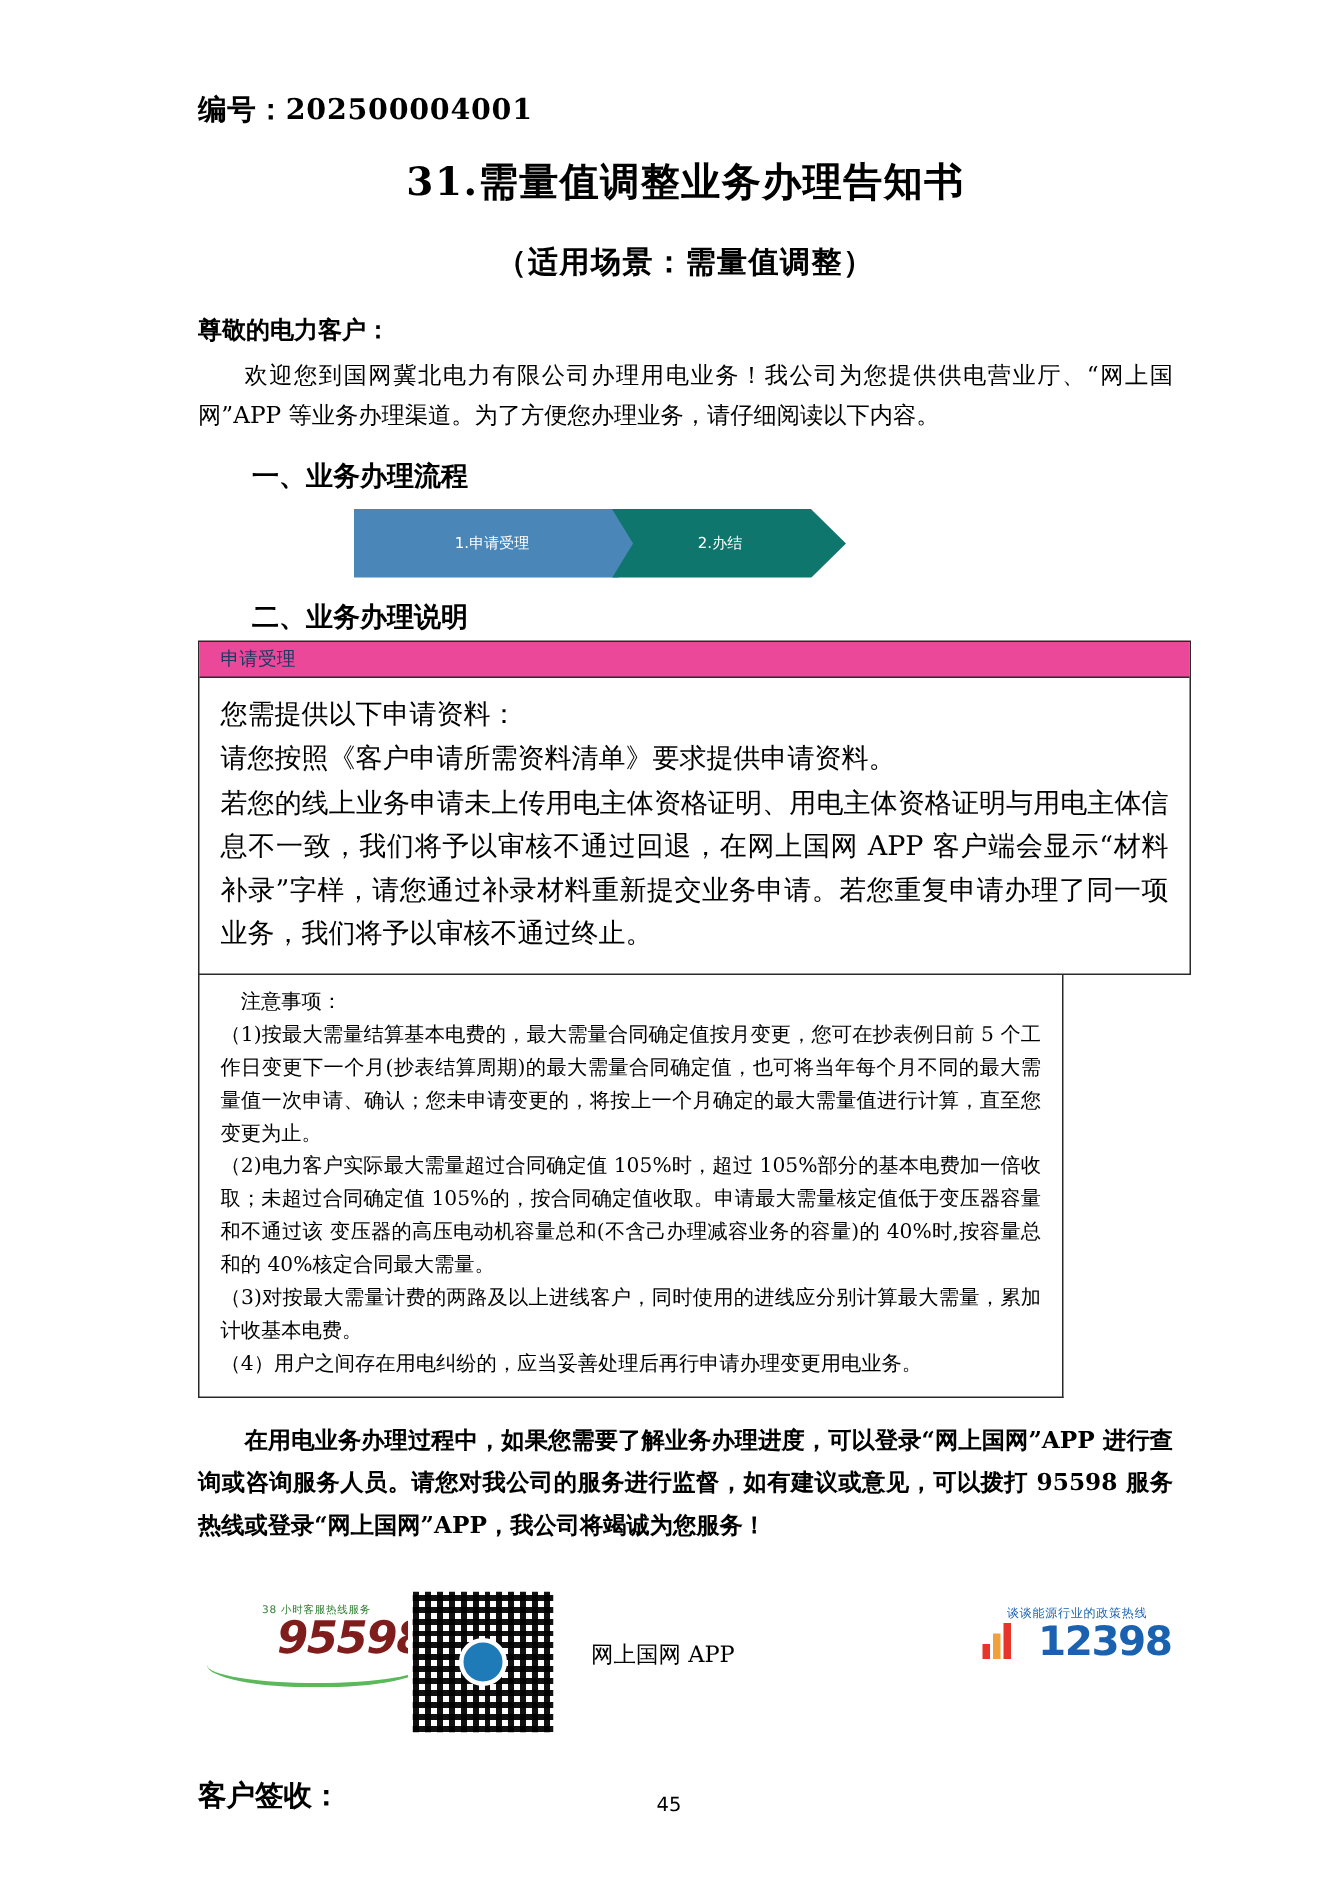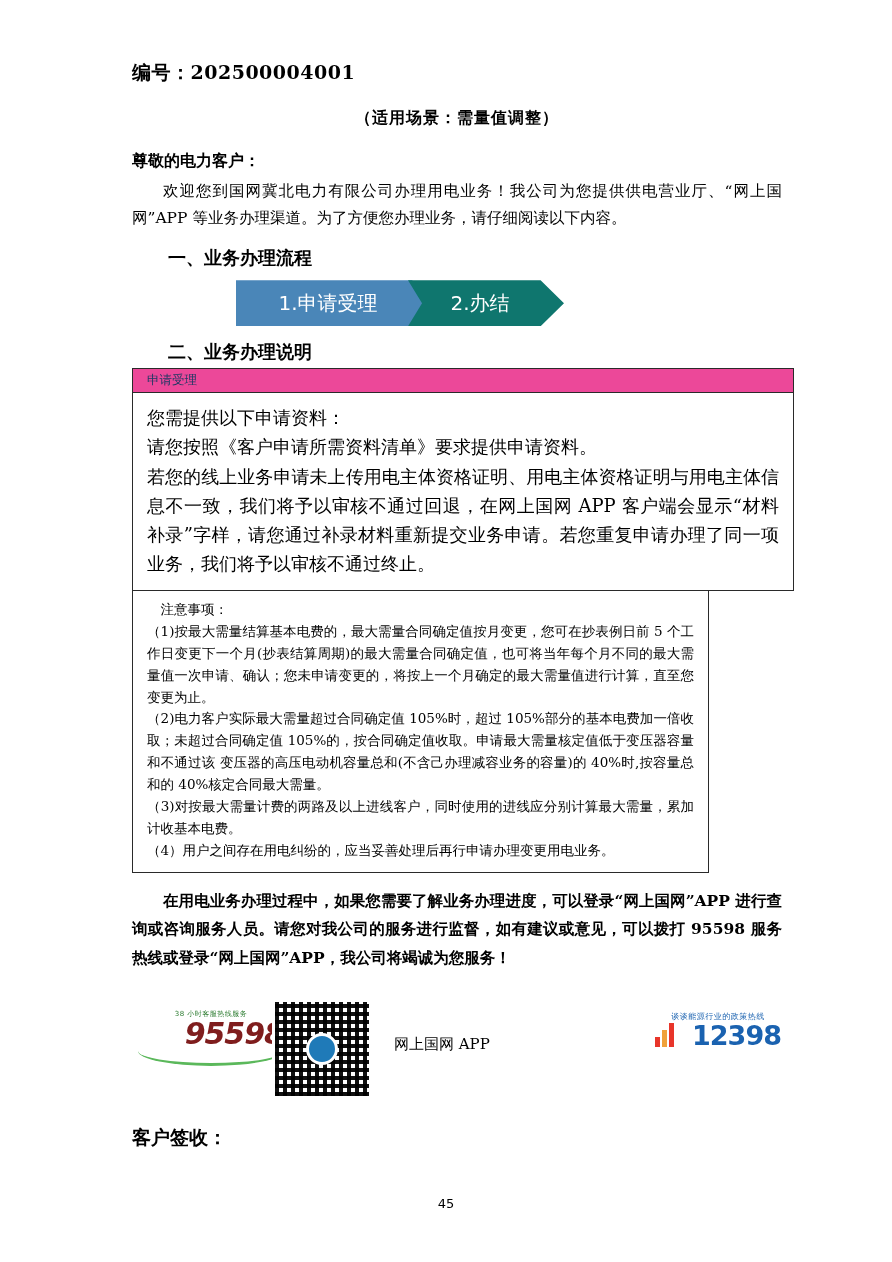--- a/index.html
+++ b/index.html
@@ -33,21 +33,21 @@
   .doc-title {
     text-align: center;
     font-size: 26px;
     font-weight: bold;
     font-family: "DejaVu Serif", "Liberation Serif", serif;
     margin: 14px 0 0 0;
     letter-spacing: 1px;
   }
   .doc-subtitle {
     text-align: center;
-    font-size: 16px;
+    font-size: 20px;
     font-weight: bold;
     font-family: "DejaVu Serif", "Liberation Serif", serif;
     margin: 22px 0 0 0;
     letter-spacing: 1px;
   }
   .salutation {
     font-size: 16px;
     font-weight: bold;
     margin: 22px 0 0 0;
   }
@@ -69,21 +69,21 @@
     position: relative;
     height: 46px;
     margin: 10px 0 0 0;
     padding-left: 100px;
   }
   .chev {
     position: absolute;
     top: 0;
     height: 46px;
     color: #ffffff;
-    font-size: 20px;
+    font-size: 10px;
     font-family: "DejaVu Sans", "Liberation Sans", sans-serif;
     display: flex;
     align-items: center;
     justify-content: center;
     box-sizing: border-box;
   }
   .chev1 {
     left: 104px;
     width: 200px;
     background: #4a86b8;
@@ -262,20 +262,21 @@
     font-family: "DejaVu Sans", "Liberation Sans", sans-serif;
   }
 </style>
 </head>
 <body>
 
 <div class="page">
 
   <div class="doc-number">编号：202500004001</div>
 
+  <h1 class="doc-title">31.需量值调整业务办理告知书</h1>
 
   <div class="doc-subtitle">（适用场景：需量值调整）</div>
 
   <div class="salutation">尊敬的电力客户：</div>
 
   <p class="para">欢迎您到国网冀北电力有限公司办理用电业务！我公司为您提供供电营业厅、“网上国网”APP 等业务办理渠道。为了方便您办理业务，请仔细阅读以下内容。</p>
 
   <div class="section-head">一、业务办理流程</div>
 
   <div class="flow">

